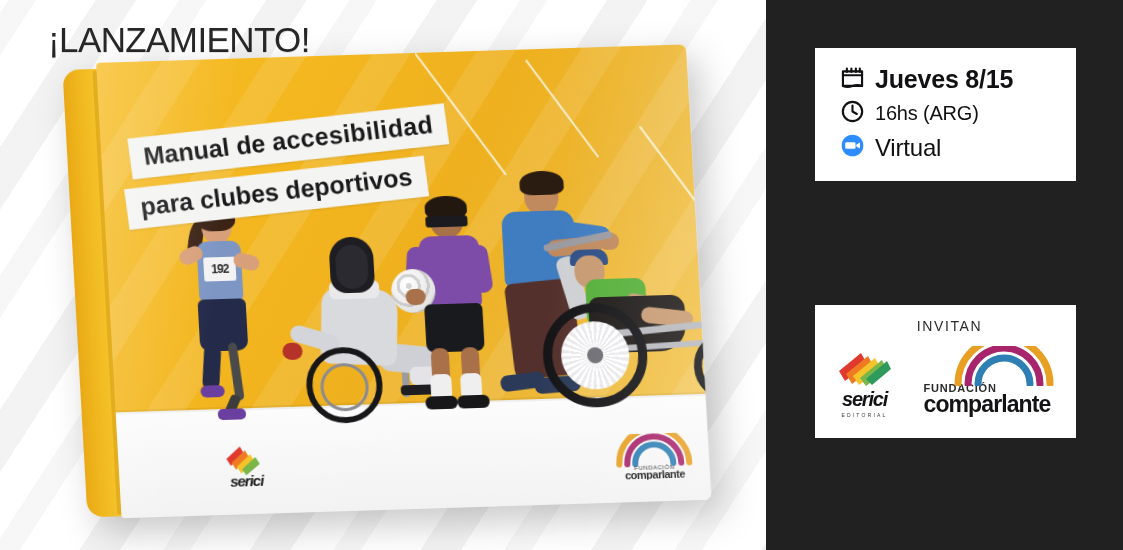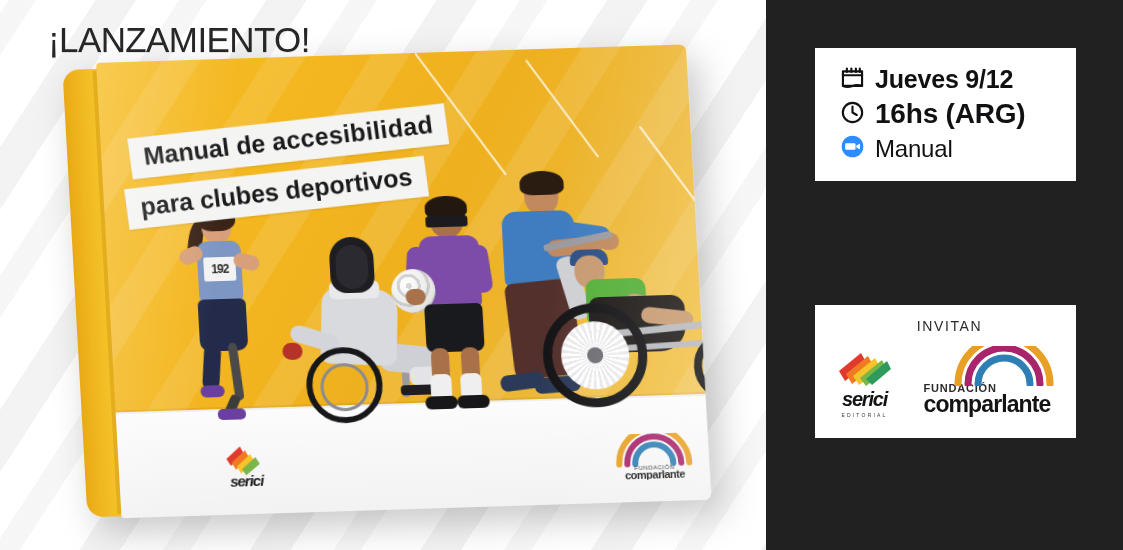--- a/index.html
+++ b/index.html
@@ -201,21 +201,21 @@
   .card {
     position:absolute; background:#ffffff;
   }
   .card.info { left:49px; top:48px; width:261px; height:133px; }
   .card.invite { left:49px; top:305px; width:261px; height:133px; }
 
   .info-inner { padding:16px 0 0 24px; }
   .info-row { display:flex; align-items:center; gap:9px; margin-bottom:3px; }
   .info-row .txt { color:#111113; white-space:nowrap; }
   .row-date .txt { font-size:25px; font-weight:bold; letter-spacing:-.2px; }
-  .row-time .txt { font-size:28px; font-weight:700; letter-spacing:-.2px; }
+  .row-time .txt { font-size:20px; font-weight:400; letter-spacing:-.2px; }
   .row-mode .txt { font-size:24px; font-weight:400; letter-spacing:-.2px; }
   .ic { flex:0 0 auto; display:block; }
 
   .invite-inner { padding-top:13px; text-align:center; }
   .invite-title {
     font-size:14px; letter-spacing:1.6px; color:#2a2a2c; font-weight:400;padding-left:8px;
   }
   .logos { display:flex; align-items:flex-end; justify-content:center; gap:22px; margin-top:12px; }
 
   
@@ -380,21 +380,21 @@
 
         <div class="info-row row-date">
           <span class="ic">
             <svg width="27" height="27" viewBox="0 0 24 24" fill="none" stroke="#111113" stroke-width="1.9" stroke-linecap="round" stroke-linejoin="round">
               <path d="M3.5 6.5 h17 v13 h-17 z"></path>
               <path d="M3.5 10 h17"></path>
               <path d="M7 4 v3 M11 4 v3 M15 4 v3 M18.5 4 v3"></path>
               <path d="M3.5 19.5 q4 1.6 8.5 0 t8.5 0"></path>
             </svg>
           </span>
-          <span class="txt">Jueves 9/12</span>
+          <span class="txt">Jueves 8/15</span>
         </div>
 
         <div class="info-row row-time">
           <span class="ic">
             <svg width="27" height="27" viewBox="0 0 24 24" fill="none" stroke="#111113" stroke-width="1.9" stroke-linecap="round" stroke-linejoin="round">
               <circle cx="12" cy="12" r="8.6"></circle>
               <path d="M12 6.8 V12 L15.8 14.2"></path>
             </svg>
           </span>
           <span class="txt">16hs (ARG)</span>
@@ -402,21 +402,21 @@
 
         <div class="info-row row-mode">
           <span class="ic">
             <svg width="27" height="27" viewBox="0 0 24 24">
               <circle cx="12" cy="12" r="9.6" fill="#2d8cff"></circle>
               <path d="M6.6 9.2 h7 a1.1 1.1 0 0 1 1.1 1.1 v3.4 a1.1 1.1 0 0 1 -1.1 1.1 h-7
                        a1.1 1.1 0 0 1 -1.1 -1.1 v-3.4 a1.1 1.1 0 0 1 1.1 -1.1 z" fill="#ffffff"></path>
               <path d="M15.3 11.4 L18.6 9.3 v5.4 L15.3 12.6 z" fill="#ffffff"></path>
             </svg>
           </span>
-          <span class="txt">Manual</span>
+          <span class="txt">Virtual</span>
         </div>
 
       </div>
     </div>
 
     <div class="card invite">
       <div class="invite-inner">
         <div class="invite-title">INVITAN</div>
 
         <div class="logos">

